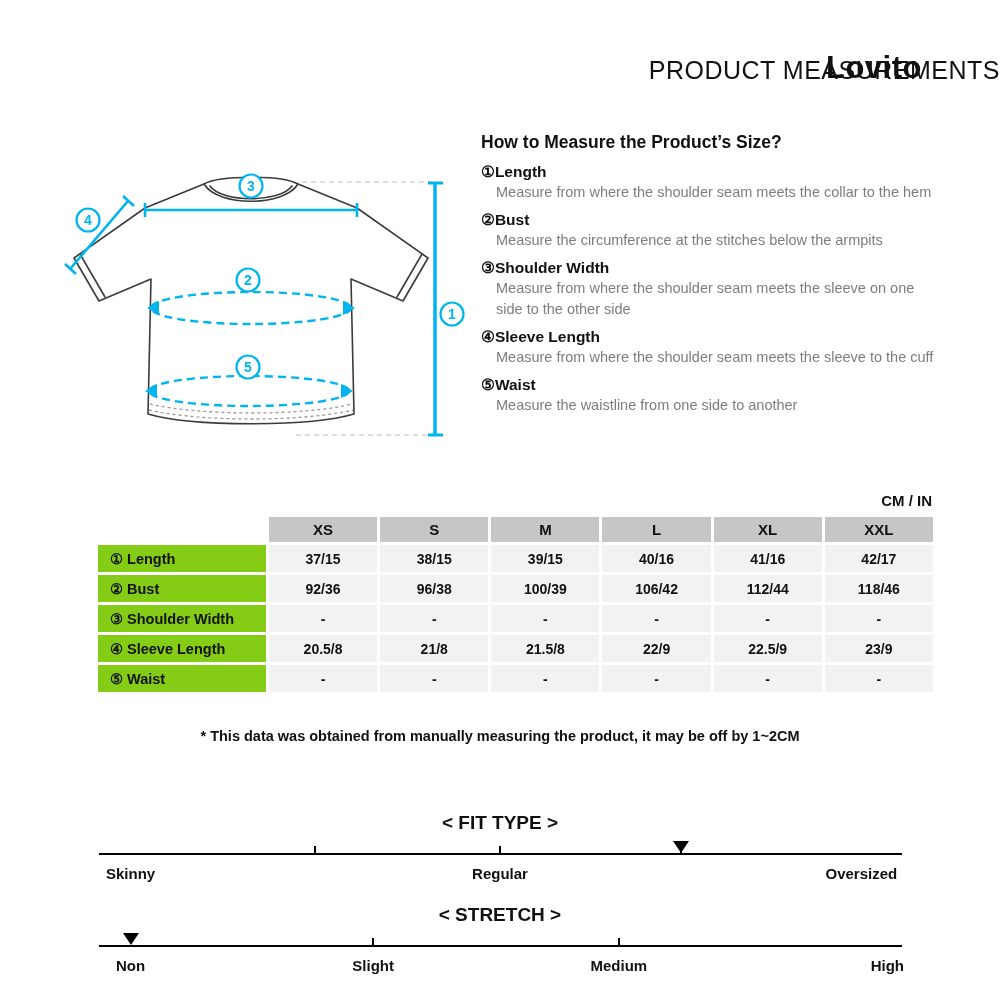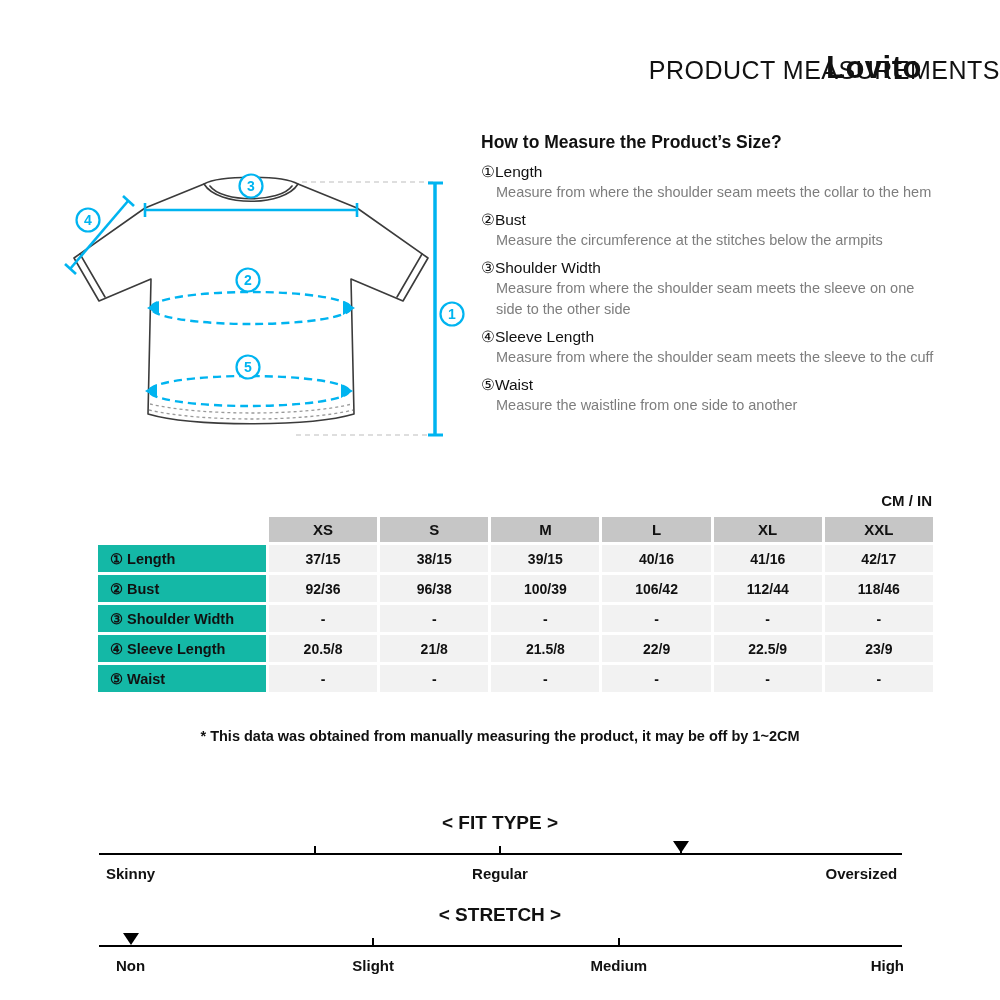--- a/index.html
+++ b/index.html
@@ -19,31 +19,31 @@
   .acc line { stroke:var(--accent); }
   .acc ellipse { stroke:var(--accent); fill:none; stroke-dasharray:8 5; stroke-width:2.4; }
   .acc polygon { fill:var(--accent); }
   .callout circle { fill:#fff; stroke:var(--accent); stroke-width:2.2; }
   .callout text { fill:var(--accent); font-weight:bold; font-size:14px; text-anchor:middle;
                   font-family:"Liberation Sans", sans-serif; }
 
   
   .howto { position:absolute; left:481px; top:132px; width:456px; }
   .howto-heading { font-size:17.5px; font-weight:800; margin-bottom:8px; }
-  .howto .term { font-size:15.5px; font-weight:400; margin-top:6px; line-height:21px; color:#111; }
+  .howto .term { font-size:15.5px; font-weight:700; margin-top:6px; line-height:21px; color:#111; }
   .howto .desc { font-size:14.5px; color:#7d7d7d; line-height:21px;margin-left:15px; }
 
   
   .units { position:absolute; top:492px; right:68px; font-size:15px; font-weight:800; }
   .size-table { position:absolute; left:95px; top:514px; width:841px; border-collapse:separate;
                 border-spacing:3px; table-layout:fixed; }
   .size-table th, .size-table td { font-weight:700; text-align:center; }
   .size-table .corner { background:transparent; width:168px; }
   .size-table thead th.col-h { background:#c6c6c6; height:25px; font-size:15px; }
-  .size-table tbody th.row-h { background:#14b8a6; height:27px; font-size:14.5px; text-align:left; padding-left:12px; }
+  .size-table tbody th.row-h { background:#84cc16; height:27px; font-size:14.5px; text-align:left; padding-left:12px; }
   .size-table tbody td { background:#f2f2f2; height:27px; font-size:14px; }
 
   .footnote { position:absolute; top:728px; left:0; width:1000px; text-align:center;
               font-size:14.5px; font-weight:800; }
 
   
   .slider { position:absolute; left:0; width:1000px; height:82px; }
   .slider-title { text-align:center; font-size:19px; font-weight:800; line-height:22px;margin-top:28px; }
   .axis { position:relative; margin:14px auto 0 auto; width:803px; height:46px; }
   .axis-line { position:absolute; left:0; right:0; top:5px; height:2px; background:#000; }

